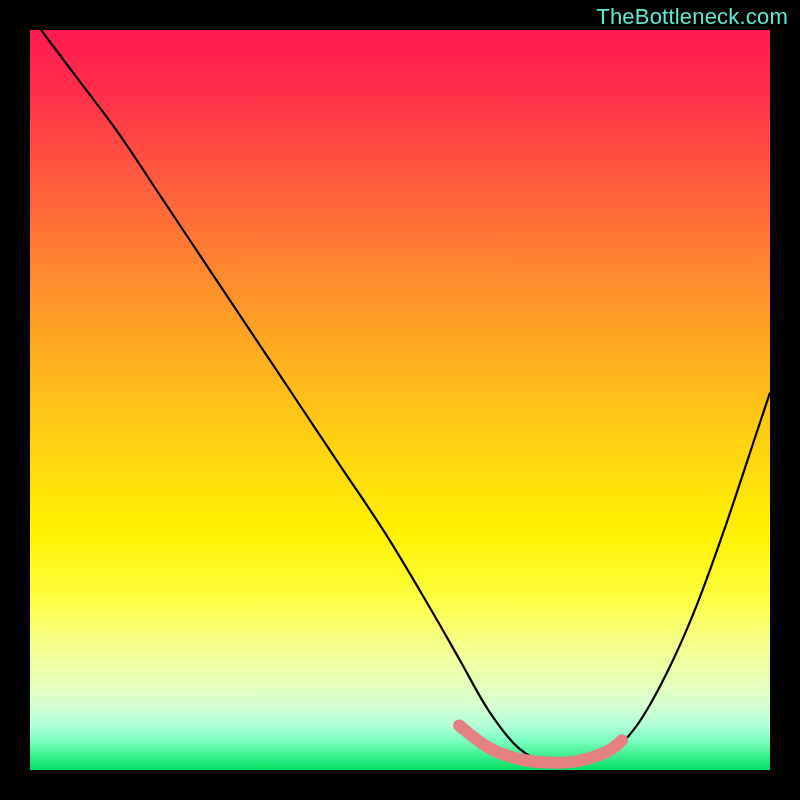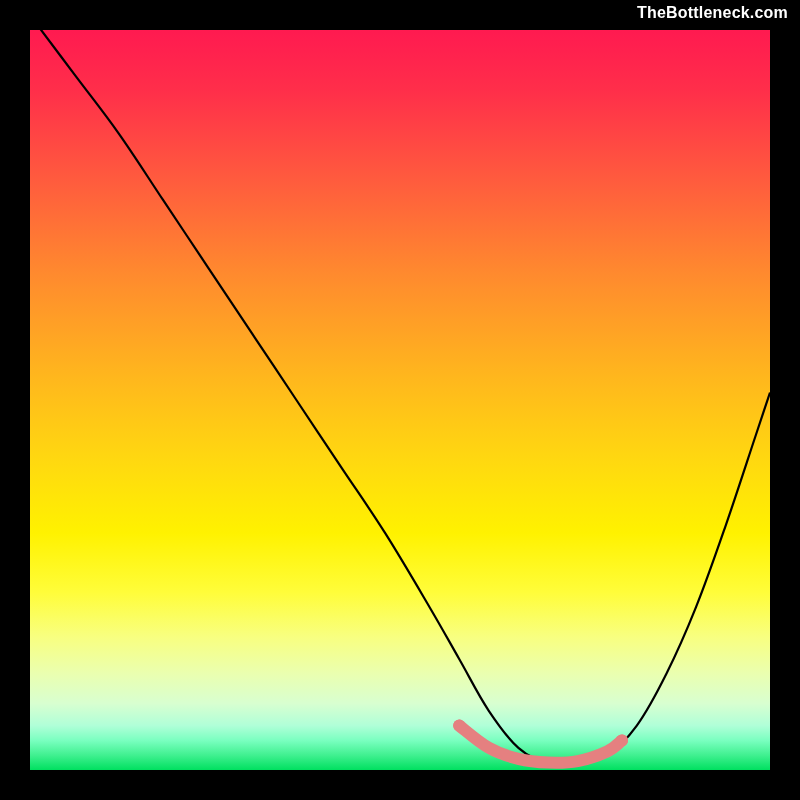--- a/index.html
+++ b/index.html
@@ -8,23 +8,23 @@
     height: 800px;
     background: #000;
     position: relative;
     font-family: Arial, Helvetica, sans-serif;
     overflow: hidden;
   }
   .watermark {
     position: absolute;
     top: 4px;
     right: 12px;
-    color: #ffffff;
-    font-size: 16px;
-    font-weight: 700;
+    color: #5eead4;
+    font-size: 22px;
+    font-weight: 400;
     z-index: 10;
     letter-spacing: 0.2px;
   }
   .plot-area {
     position: absolute;
     left: 30px;
     top: 30px;
     width: 740px;
     height: 740px;
     overflow: hidden;

